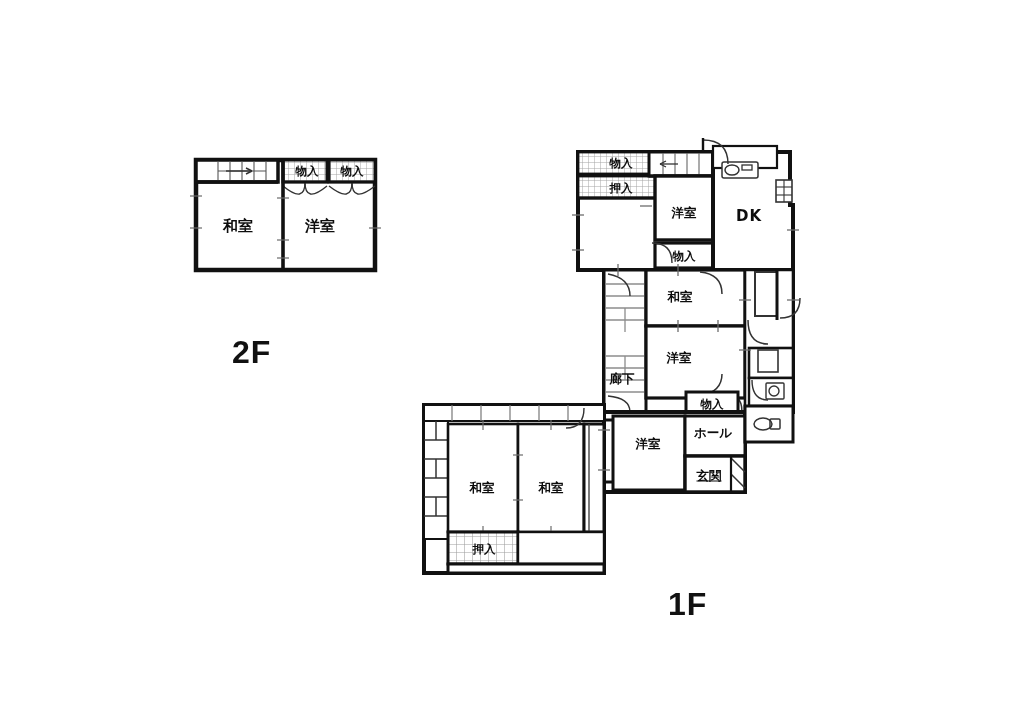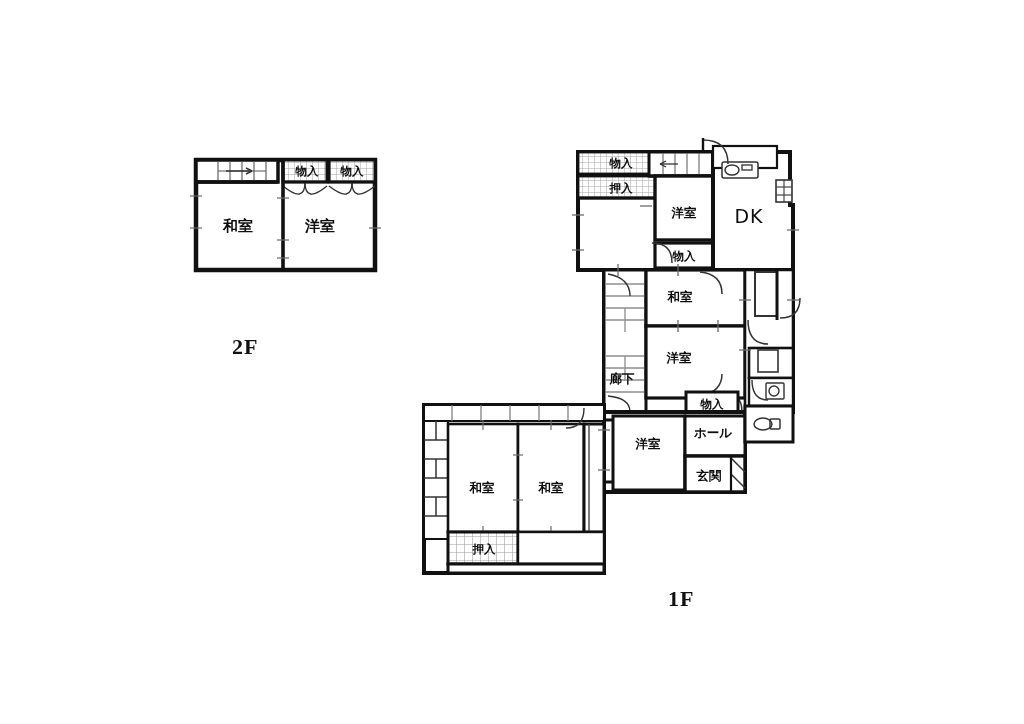--- a/index.html
+++ b/index.html
@@ -19,23 +19,23 @@
   }
   #plan-svg {
     position: absolute;
     left: 0;
     top: 0;
     width: 1024px;
     height: 724px;
   }
   .floor-label {
     position: absolute;
-    font-family: Liberation Serif, serif;
+    font-family: Liberation Sans, sans-serif;
     font-weight: bold;
-    font-size: 22px;
+    font-size: 32px;
     color: #111111;
     letter-spacing: 1px;
     white-space: nowrap;
   }
   .room-label {
     position: absolute;
     font-family: "DejaVu Sans", "Liberation Sans", sans-serif;
     font-size: 15px;
     font-weight: 600;
     color: #0d0d0d;
@@ -45,22 +45,22 @@
   }
   .room-label.small {
     font-size: 12.5px;
     font-weight: 600;
   }
   .room-label.tiny {
     font-size: 11.5px;
     font-weight: 600;
   }
   .room-label.latin {
-    font-size: 19px;
-    font-weight: normal;
+    font-size: 15px;
+    font-weight: bold;
     letter-spacing: 1px;
   }
 </style>
 </head>
 <body>
 
 <div id="page">
 
   <svg id="plan-svg" viewBox="0 0 1024 724">
     <defs>
@@ -326,18 +326,18 @@
   <div class="room-label tiny" style="left:621px; top:188px;">押入</div>
   <div class="room-label small" style="left:684px; top:213px;">洋室</div>
   <div class="room-label latin" style="left:749px; top:216px;">DK</div>
   <div class="room-label tiny" style="left:684px; top:256px;">物入</div>
   <div class="room-label small" style="left:680px; top:297px;">和室</div>
   <div class="room-label small" style="left:622px; top:343px;margin-top:36px;">廊下</div>
   <div class="room-label small" style="left:679px; top:358px;">洋室</div>
   <div class="room-label tiny" style="left:712px; top:404px;">物入</div>
   <div class="room-label small" style="left:713px; top:433px;">ホール</div>
   <div class="room-label small" style="left:648px; top:444px;">洋室</div>
-  <div class="room-label small" style="left:709px; top:476px;">玄関</div>
+  <div class="room-label small" style="left:709px; top:476px;text-decoration:underline;">玄関</div>
   <div class="room-label small" style="left:482px; top:488px;">和室</div>
   <div class="room-label small" style="left:551px; top:488px;">和室</div>
   <div class="room-label tiny" style="left:484px; top:549px;">押入</div>
 
 </div>
 
 </body></html>

